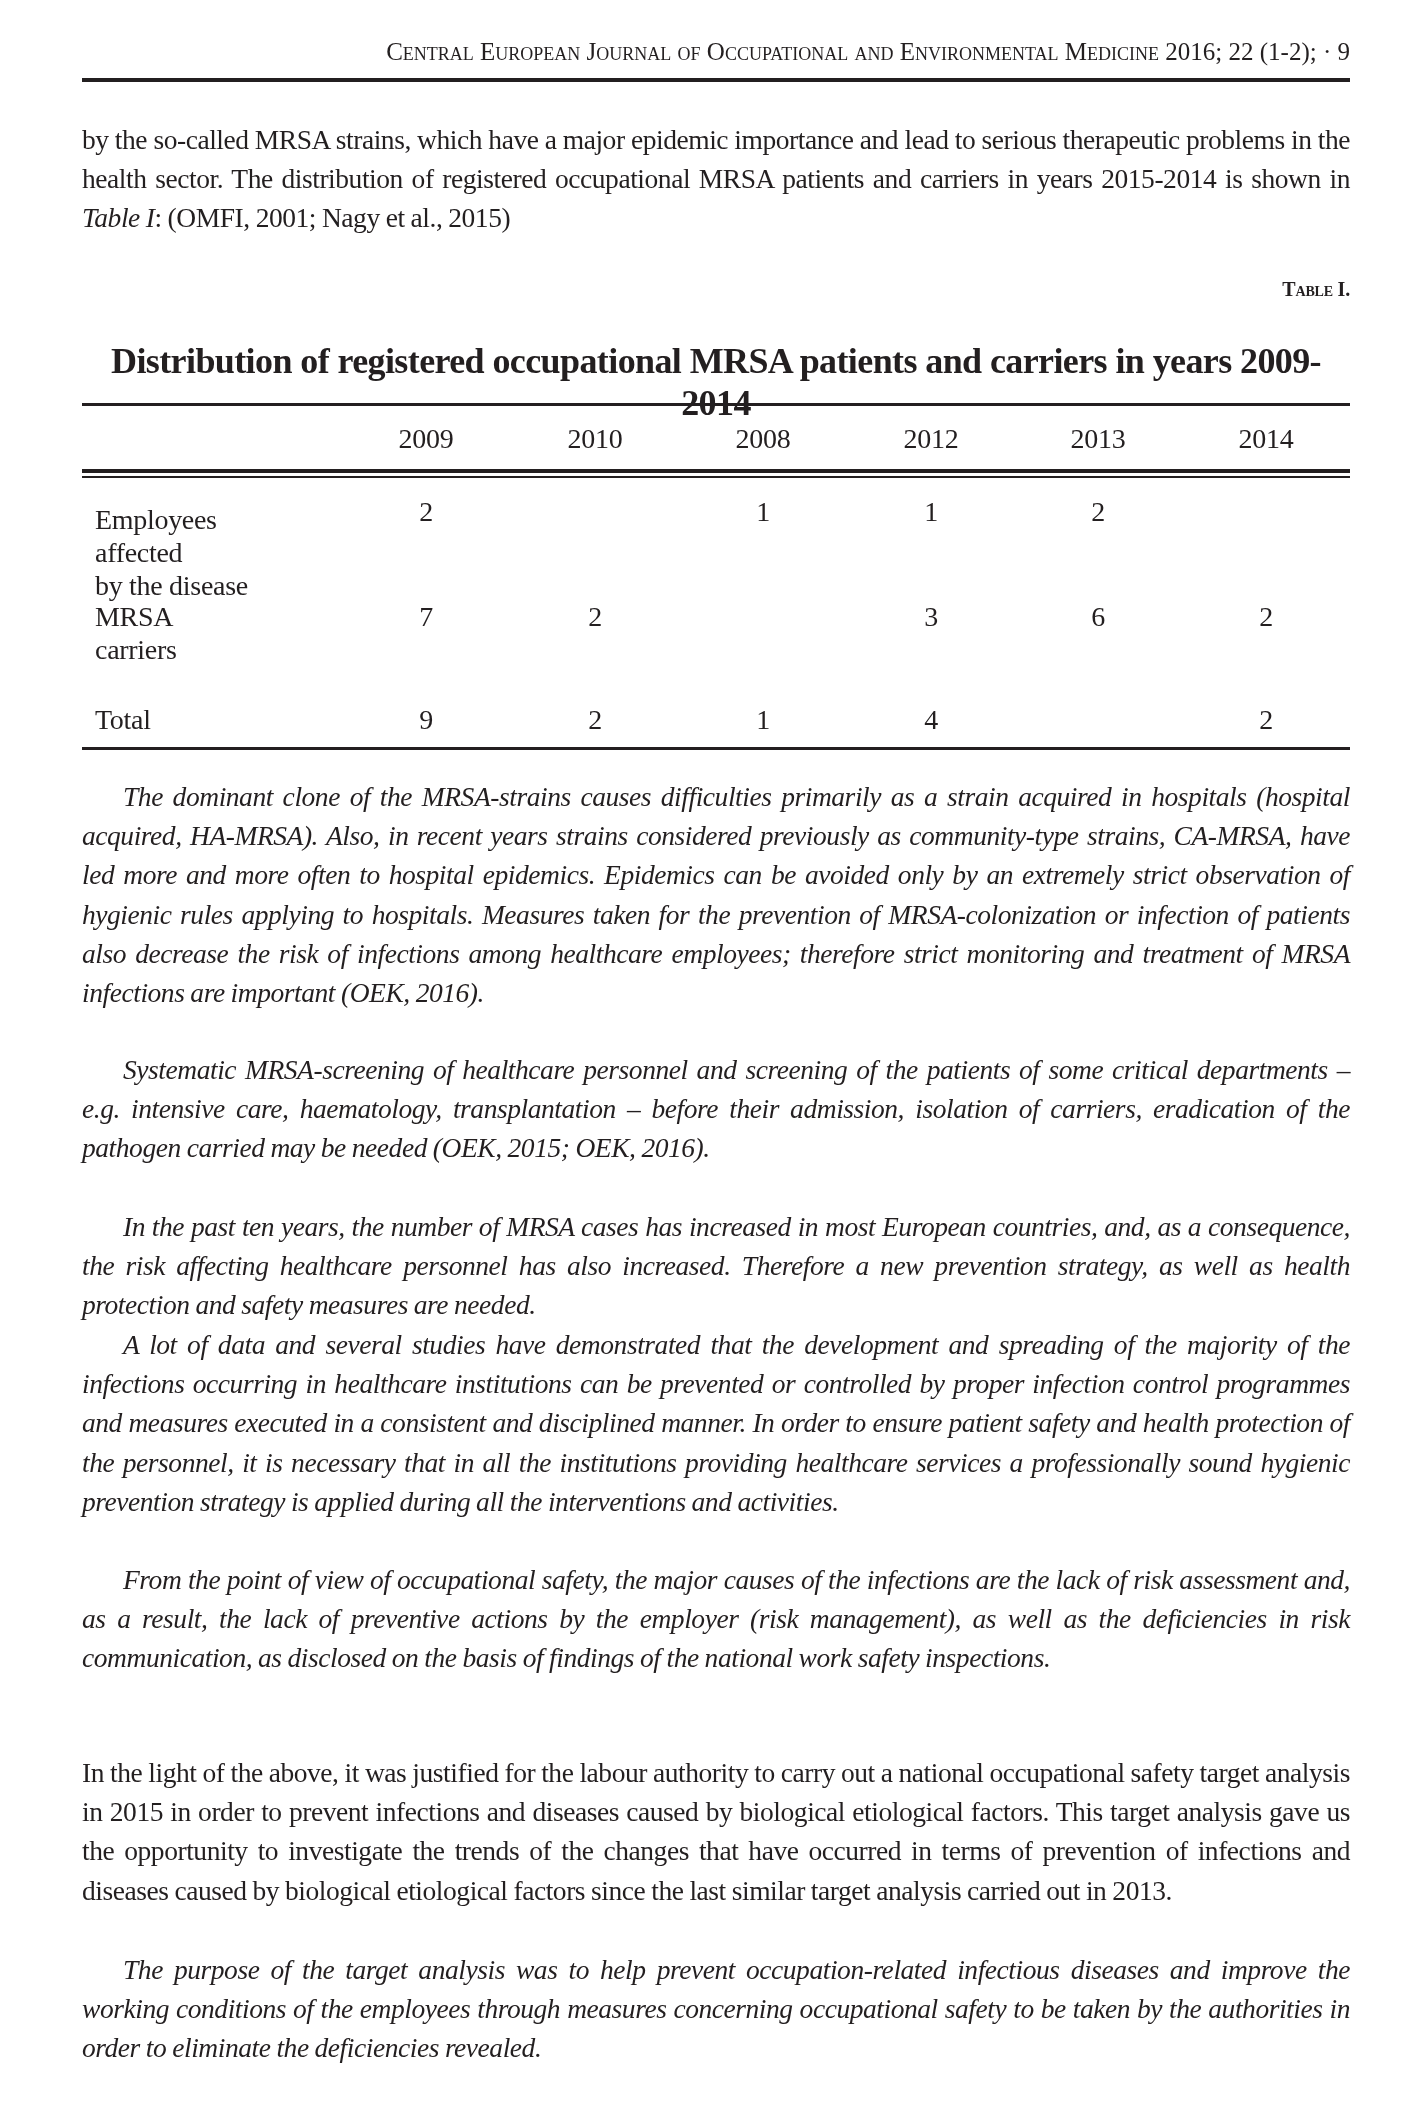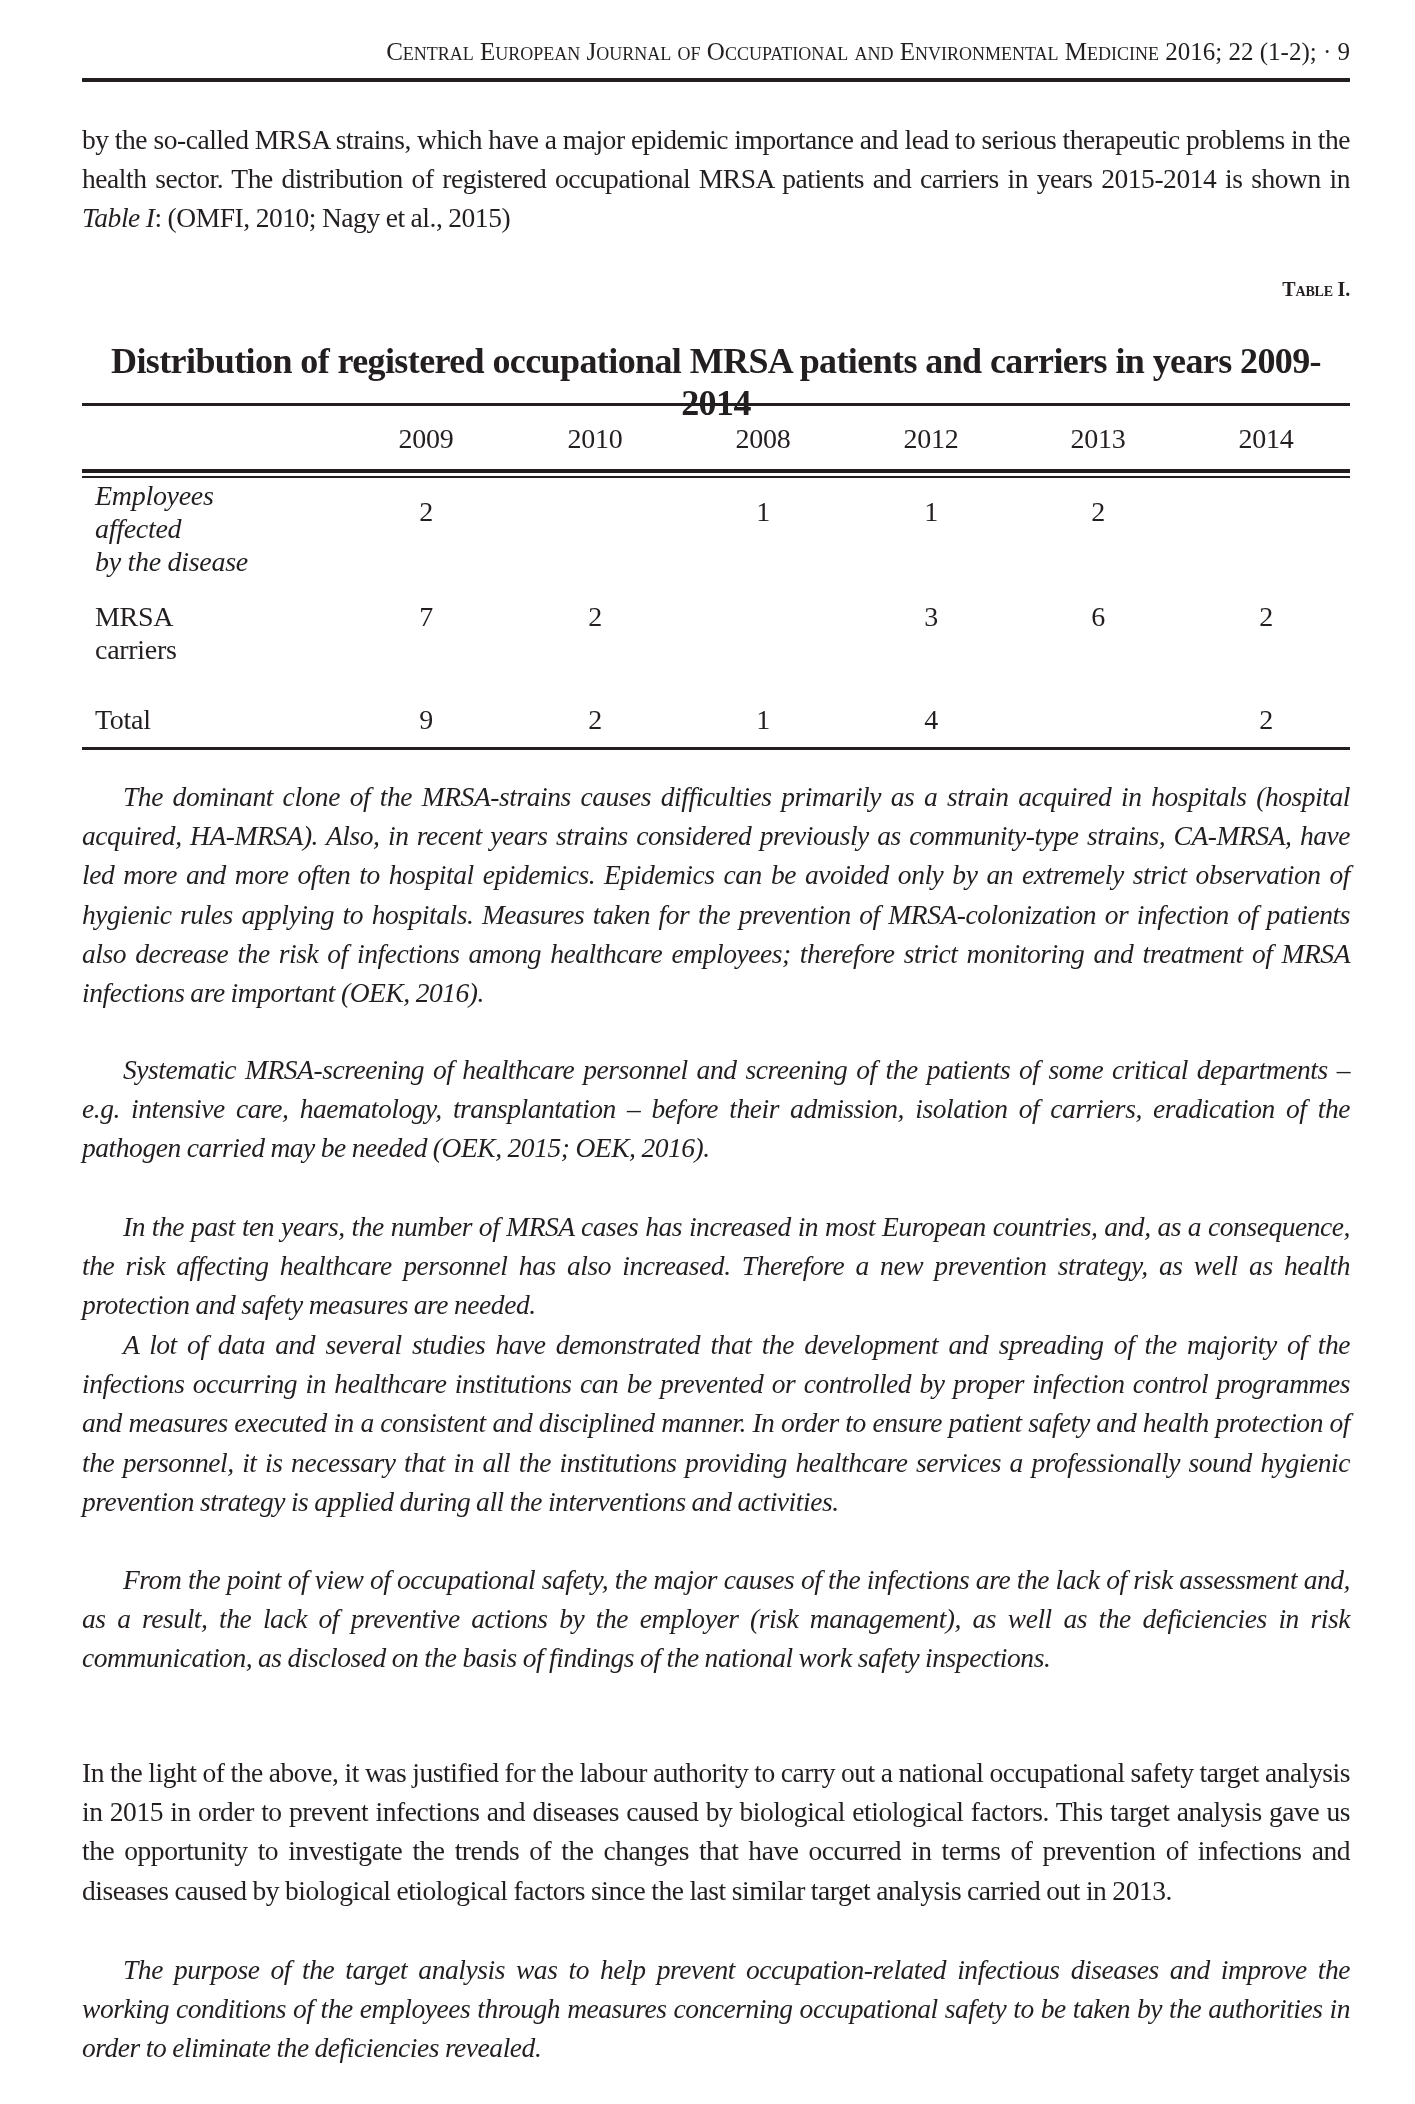--- a/index.html
+++ b/index.html
@@ -37,39 +37,39 @@
 
 <div class="page">
 
   <div class="running-head">
     <span>Central European Journal of Occupational and Environmental Medicine</span>
     <span class="num">2016; 22 (1-2);</span>
     <span class="num">· 9</span>
   </div>
   <div class="head-rule"></div>
 
-  <p class="para" style="top:120px;"><span>by the so-called MRSA strains, which have a major epidemic importance and lead to serious therapeutic problems in the health sector. The distribution of registered occupational MRSA patients and carriers in years 2015-2014 is shown in </span><i>Table I</i><span>: (OMFI, 2010; Nagy et al., 2015)</span></p>
+  <p class="para" style="top:120px;"><span>by the so-called MRSA strains, which have a major epidemic importance and lead to serious therapeutic problems in the health sector. The distribution of registered occupational MRSA patients and carriers in years 2015-2014 is shown in </span><i>Table I</i><span>: (OMFI, 2001; Nagy et al., 2015)</span></p>
 
   <div class="table-label">Table I.</div>
   <div class="table-title">Distribution of registered occupational MRSA patients and carriers in years 2009-2014</div>
 
   <div class="tbl">
     <div class="rule-top"></div>
 
     <div class="cell year" style="left:344px;">2009</div>
     <div class="cell year" style="left:513px;">2010</div>
     <div class="cell year" style="left:681px;">2008</div>
     <div class="cell year" style="left:849px;">2012</div>
     <div class="cell year" style="left:1016px;">2013</div>
     <div class="cell year" style="left:1184px;">2014</div>
 
     <div class="rule-dbl1"></div>
     <div class="rule-dbl2"></div>
 
-    <div class="cell rowlabel" style="top:76px;font-style:italic;">
+    <div class="cell rowlabel" style="top:100px;">
       <div>Employees affected</div>
       <div>by the disease</div>
     </div>
     <div class="cell val" style="top:92px; left:344px;">2</div>
     <div class="cell val" style="top:92px; left:513px;"></div>
     <div class="cell val" style="top:92px; left:681px;">1</div>
     <div class="cell val" style="top:92px; left:849px;">1</div>
     <div class="cell val" style="top:92px; left:1016px;">2</div>
     <div class="cell val" style="top:92px; left:1184px;"></div>
 

